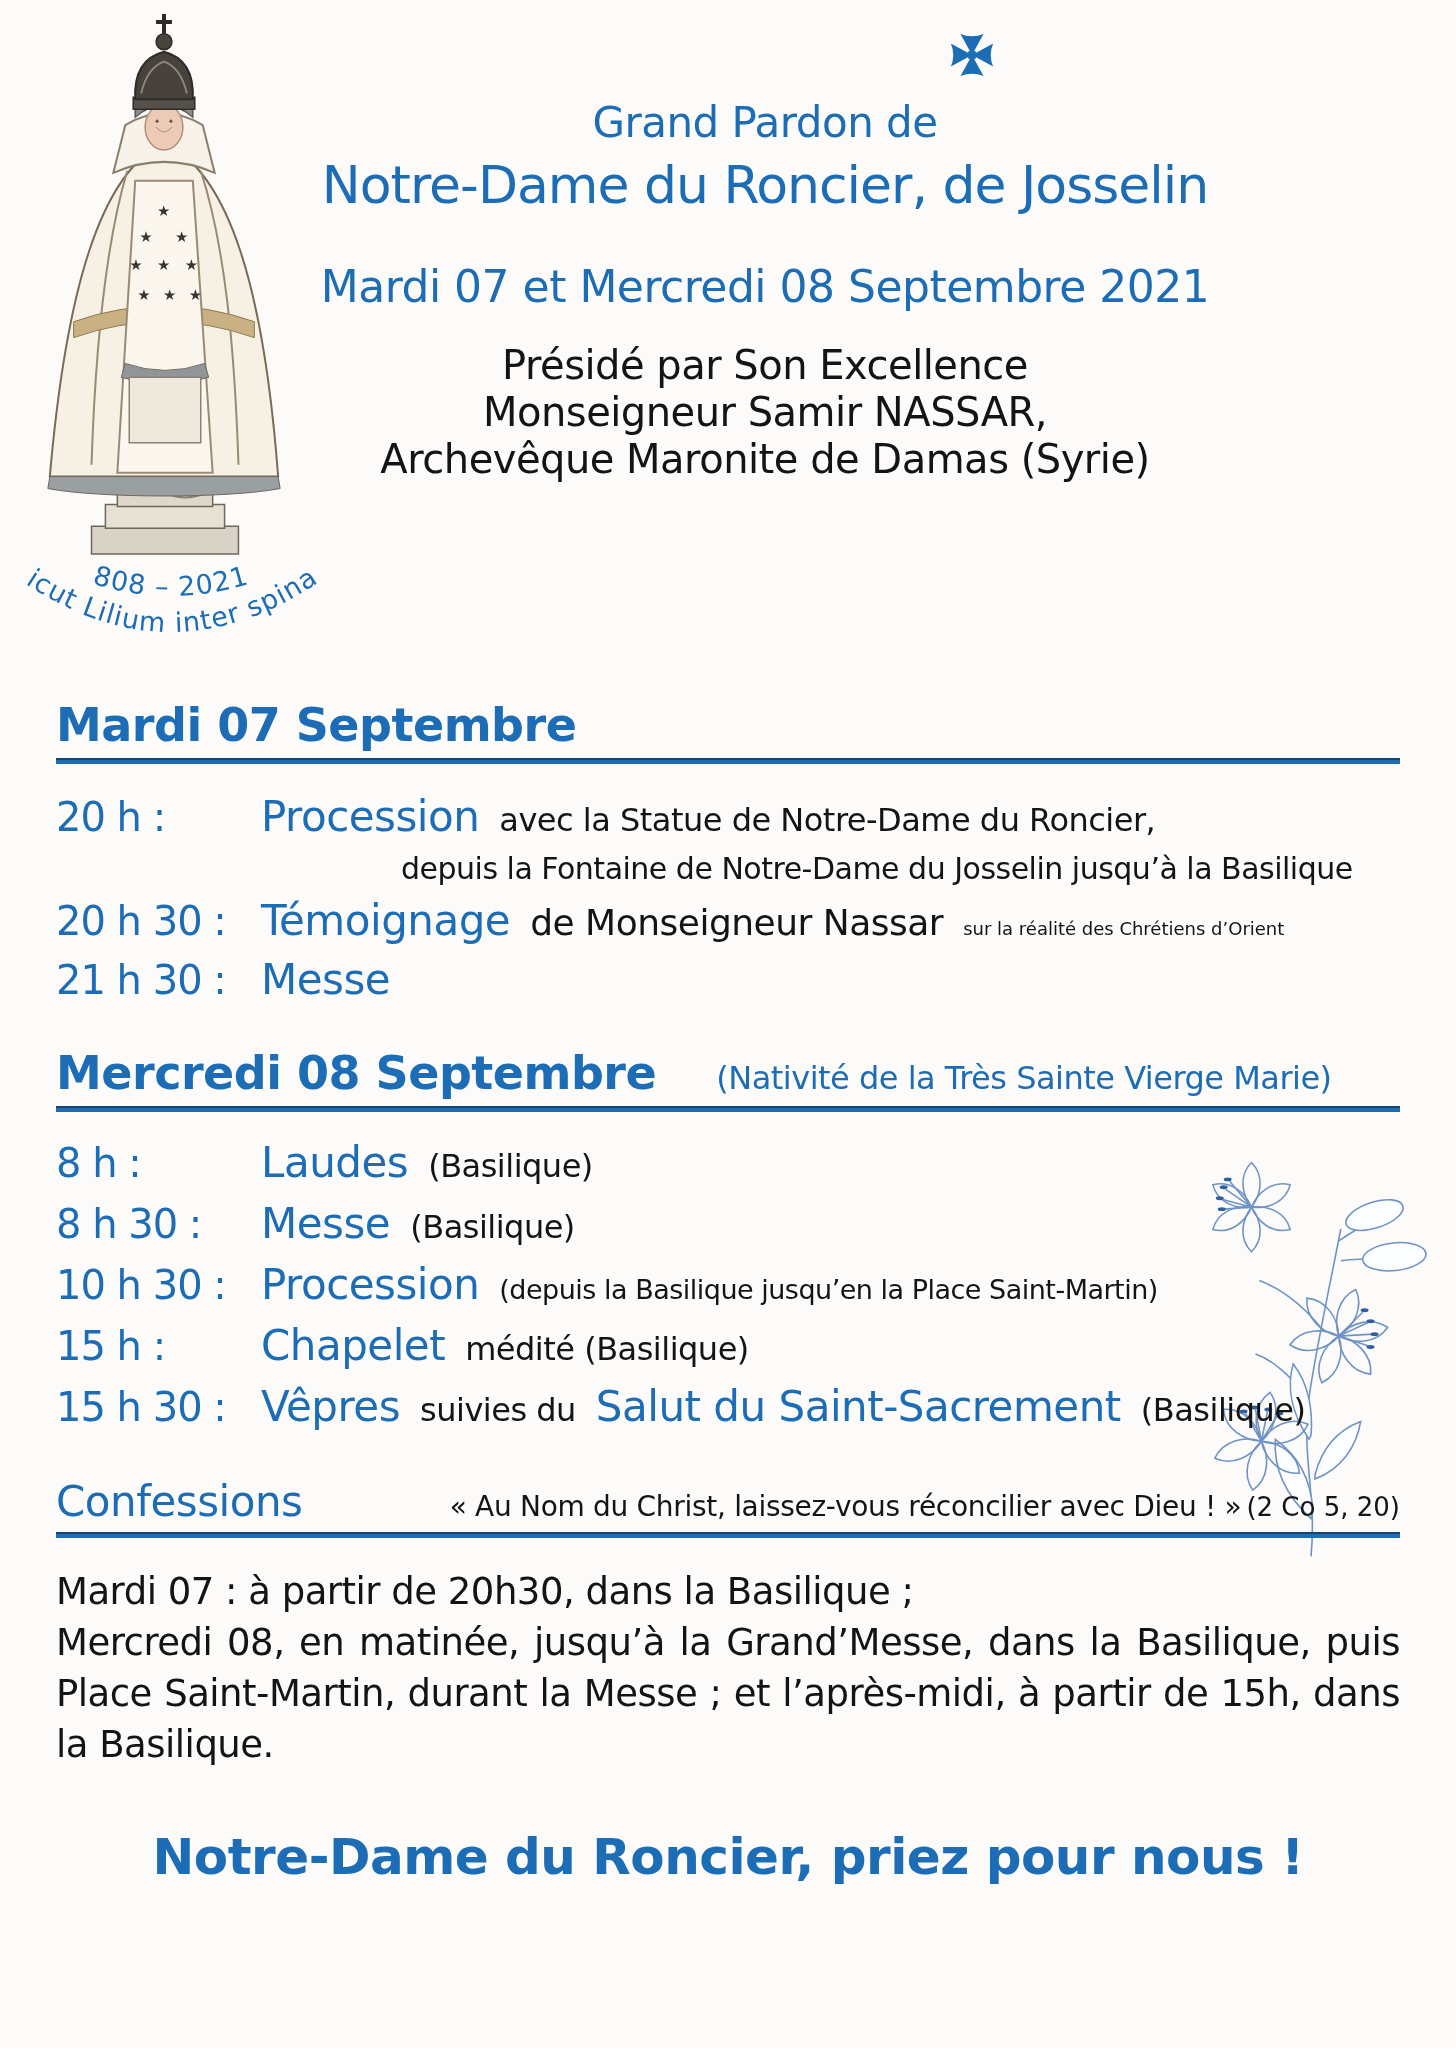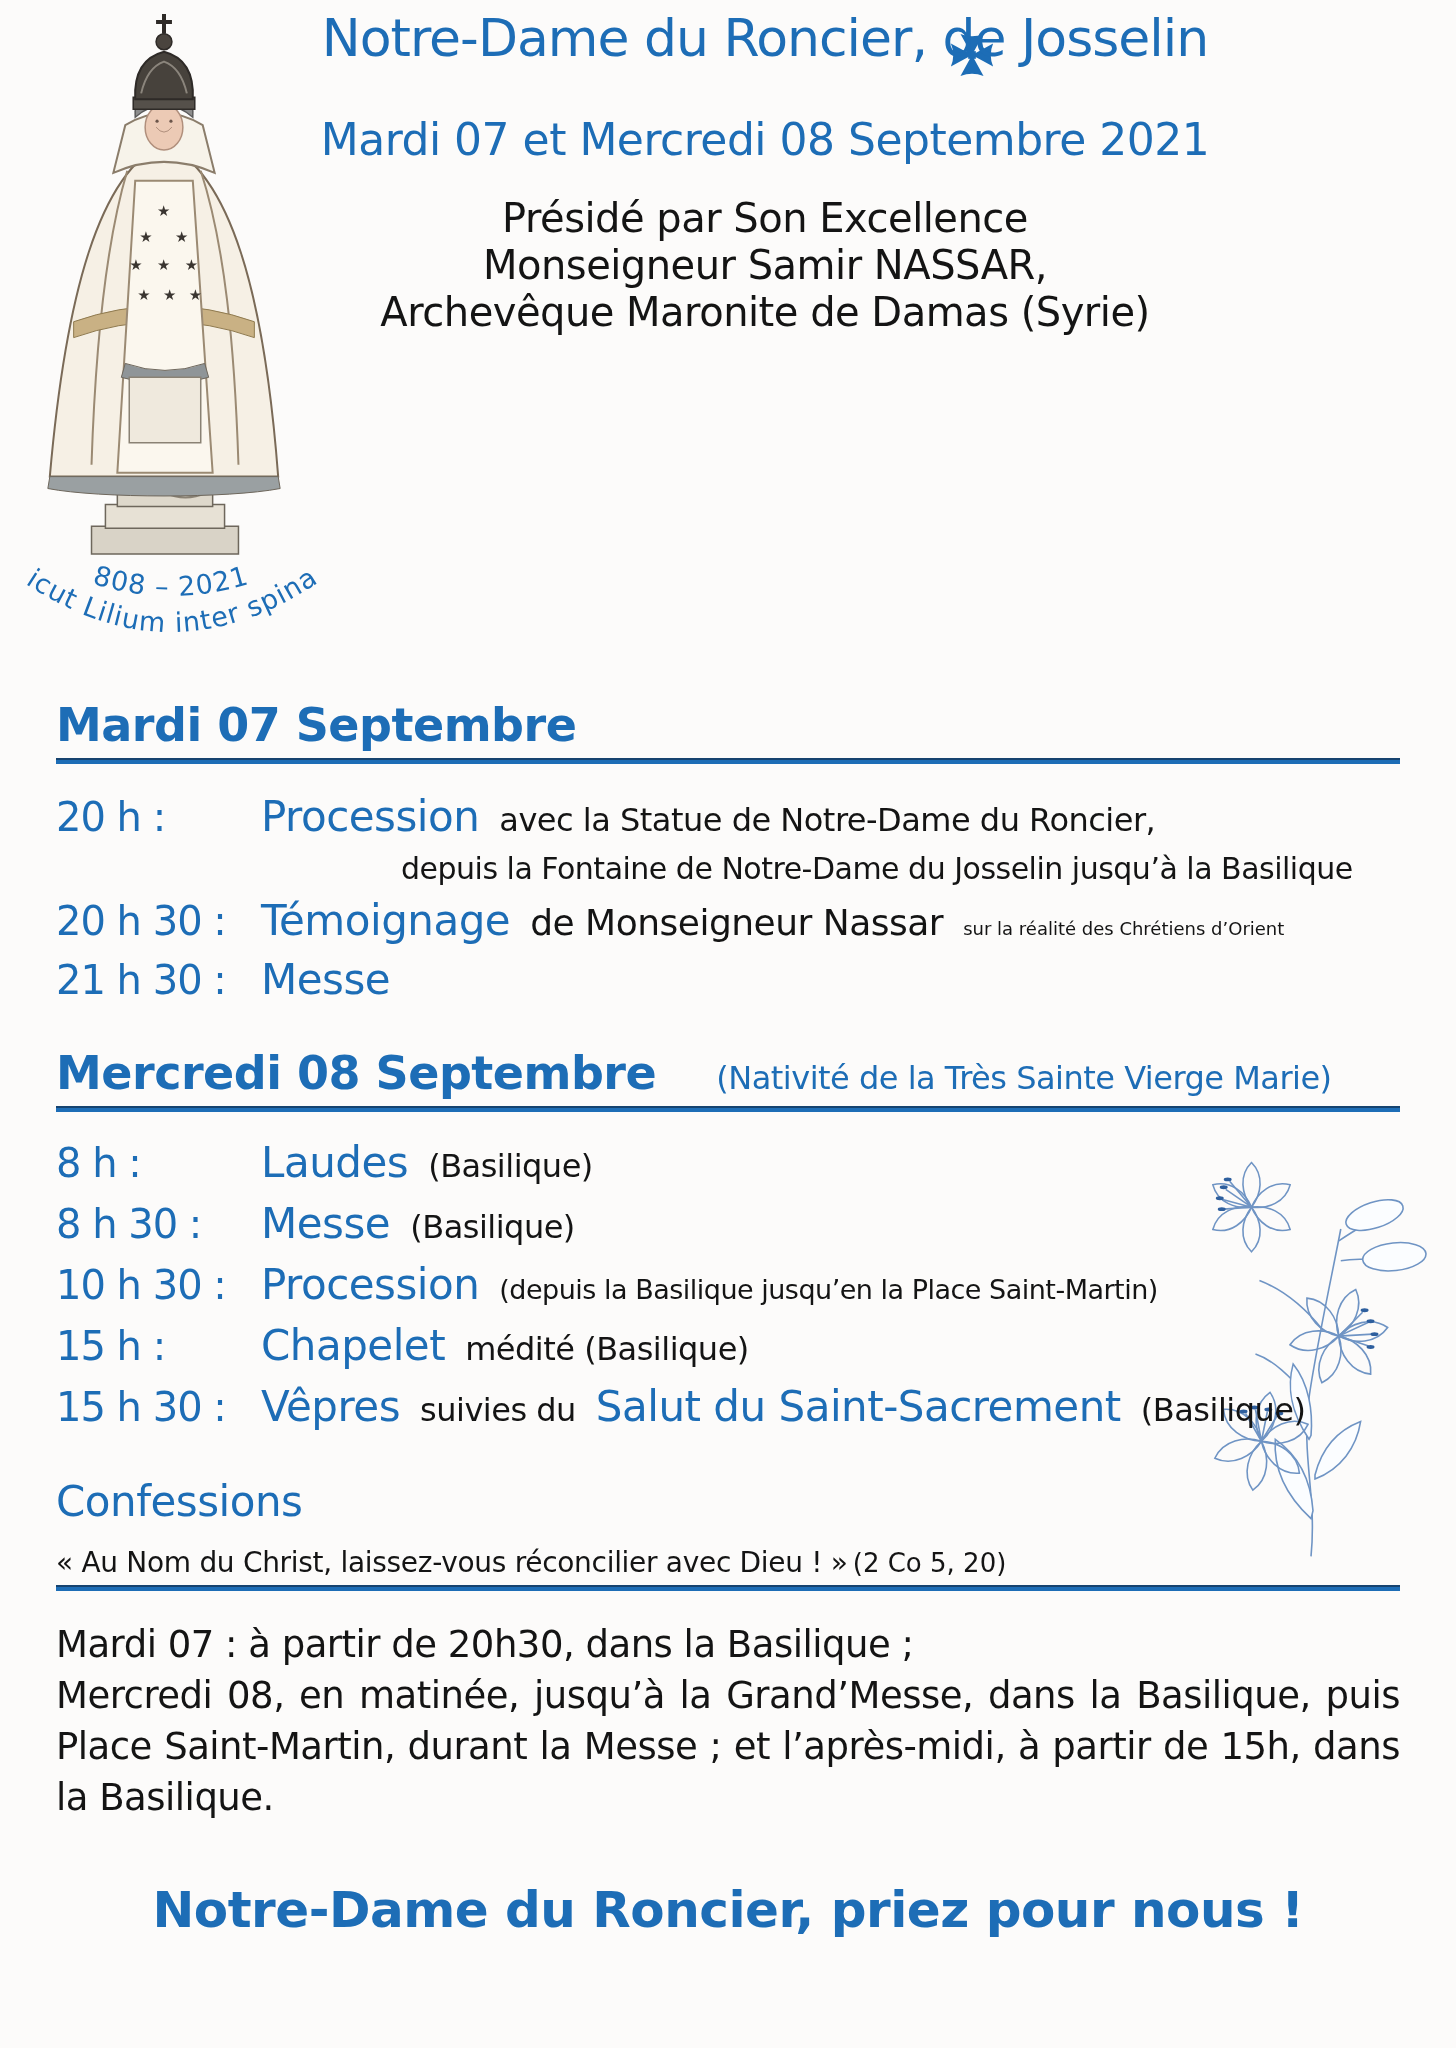--- a/index.html
+++ b/index.html
@@ -47,21 +47,21 @@
   .lily { position:absolute; right:18px; top:88px; width:248px; height:432px; z-index:0; }
   .ev, .vener { position:relative; z-index:1; }
 
   .vener { margin-top:26px; width:1100px; text-align:center; letter-spacing:-0.5px; }
   .vener .l1 { font-size:40px; }
   .vener .lead, .vener .name { color:var(--blue); }
   .vener .mid, .vener .comma { color:var(--ink); font-size:34px; }
   .vener .l2 { font-size:34px; margin-top:8px; }
 
   .conf { margin-top:46px; }
-  .conf-row { display:flex; align-items:baseline; justify-content:space-between; gap:20px; white-space:nowrap;flex-direction:column; }
+  .conf-row { display:flex; align-items:baseline; justify-content:space-between; gap:20px; white-space:nowrap; }
   .conf-h { font-size:42px; color:var(--blue); letter-spacing:-0.5px; }
   .conf-q { font-size:28px; letter-spacing:-0.3px; }
   .conf-r { font-size:26px; }
   .conf-p { margin-top:28px; font-size:37px; line-height:51px; letter-spacing:-0.5px; }
   .conf-p .just { text-align:justify; }
 
   .prayer { margin-top:58px; text-align:center; font-size:50px; font-weight:bold;
             color:var(--blue); letter-spacing:-0.5px; }
 
   
@@ -139,20 +139,21 @@
       </text>
     </svg>
 
     <svg class="cross" viewBox="0 0 50 50">
       <path d="M25 25 L13 3 Q25 8 37 3 Z  M25 25 L47 13 Q42 25 47 37 Z
                M25 25 L37 47 Q25 42 13 47 Z  M25 25 L3 37 Q8 25 3 13 Z"></path>
       <rect x="21" y="21" width="8" height="8" fill="#1d6db6"></rect>
     </svg>
 
     <div class="head-col">
+      <div class="pretitle">Grand Pardon de</div>
       <div class="title">Notre-Dame du Roncier, de Josselin</div>
       <div class="dates">Mardi 07 et Mercredi 08 Septembre 2021</div>
       <div class="presider">
         <div>Présidé par Son Excellence</div>
         <div>Monseigneur Samir NASSAR,</div>
         <div>Archevêque Maronite de Damas (Syrie)</div>
       </div>
     </div>
   </div>
 

